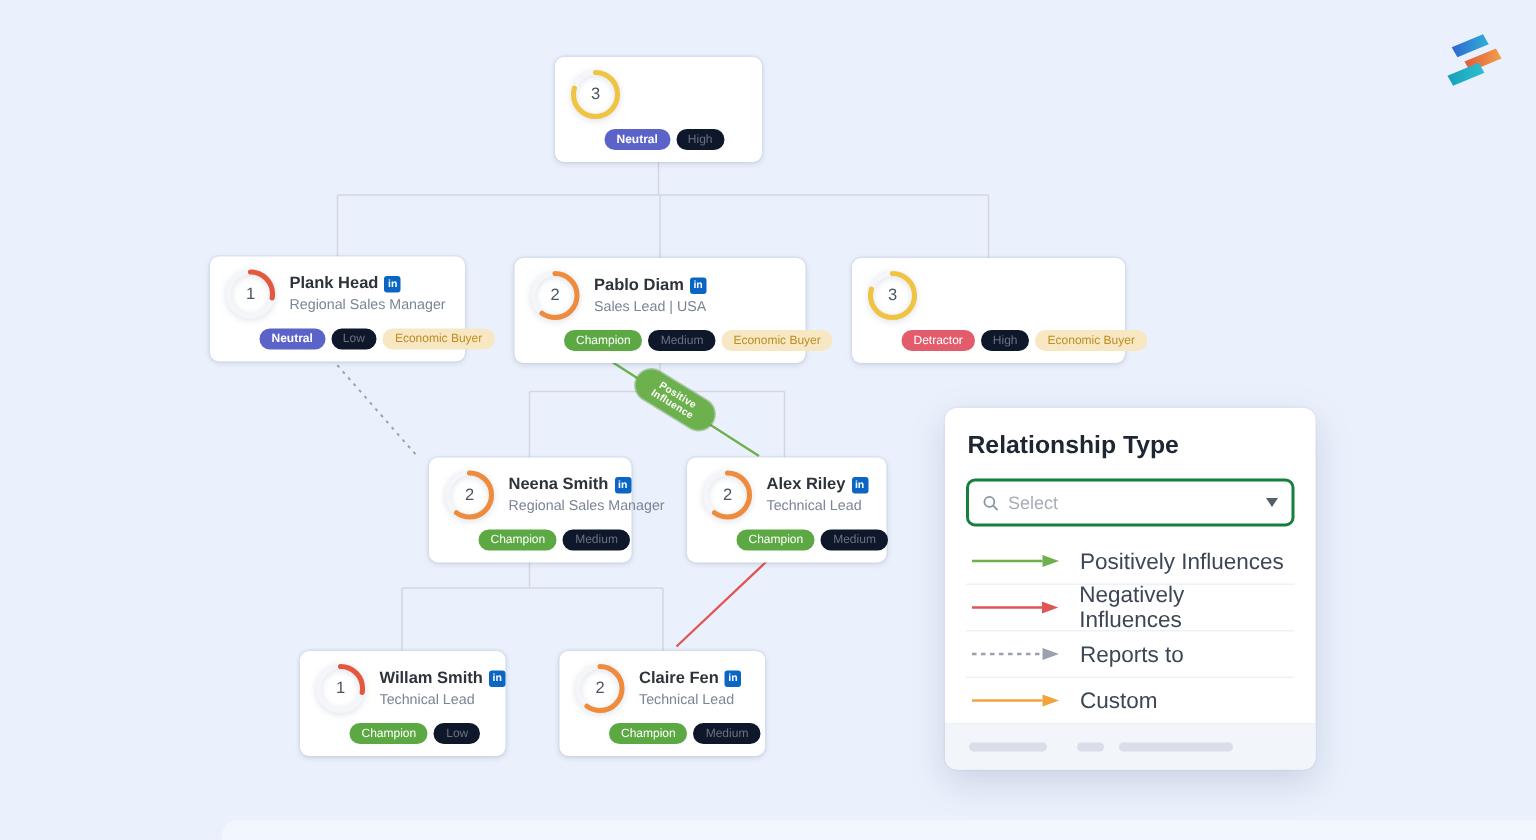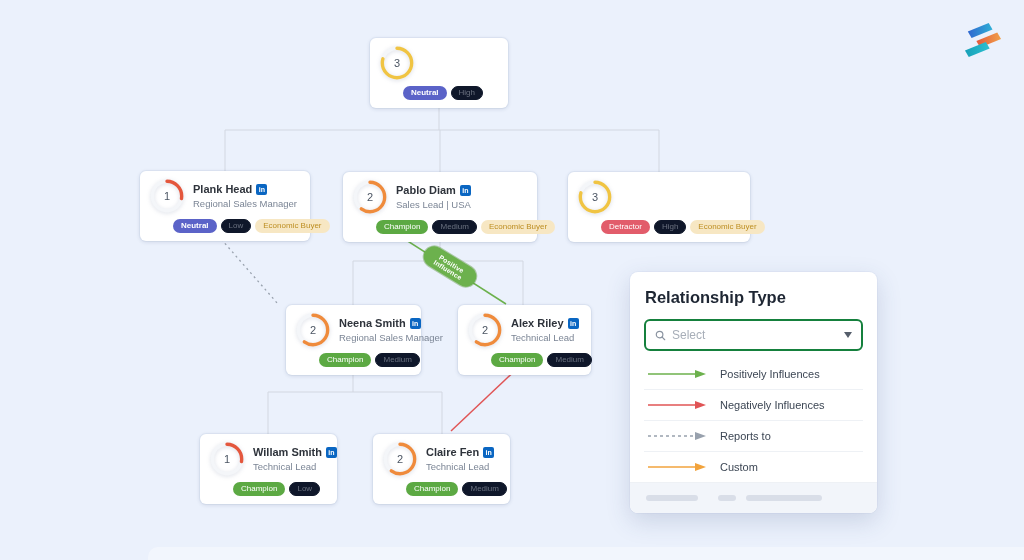--- a/index.html
+++ b/index.html
@@ -89,21 +89,21 @@
   .caret{
     width:0;height:0;border-left:4.5px solid transparent;border-right:4.5px solid transparent;
     border-top:6px solid #555e6b;
   }
   .legend{margin-top:8px;}
   .legend-row{
     display:flex;align-items:center;gap:12px;height:30px;
     border-top:1px solid #eef1f5;padding:0 2px;cursor:pointer;
   }
   .legend-row:first-child{border-top:none;}
-  .legend-label{font-size:11px;color:#3c4654;}
+  .legend-label{font-size:15px;color:#3c4654;}
   .skeleton-row{
     display:flex;align-items:center;gap:10px;height:30px;
     border-top:1px solid #eef1f5;background:#f2f5fa;
     margin:0 -14px;padding:0 16px;border-radius:0 0 8px 8px;
   }
   .sk-bar{height:6px;border-radius:3px;background:#d9dee8;}
   .sk-1{width:52px;}
   .sk-2{width:18px;margin-left:10px;}
   .sk-3{width:76px;}
 

